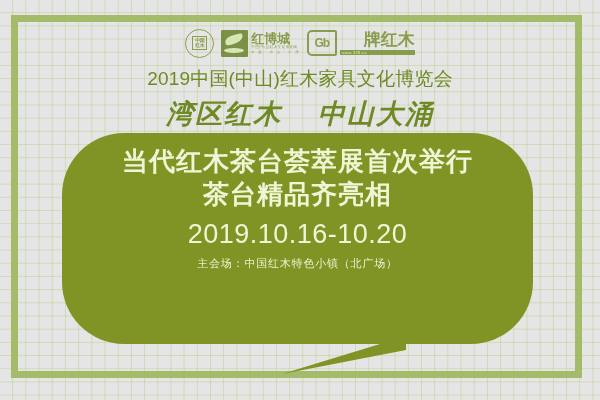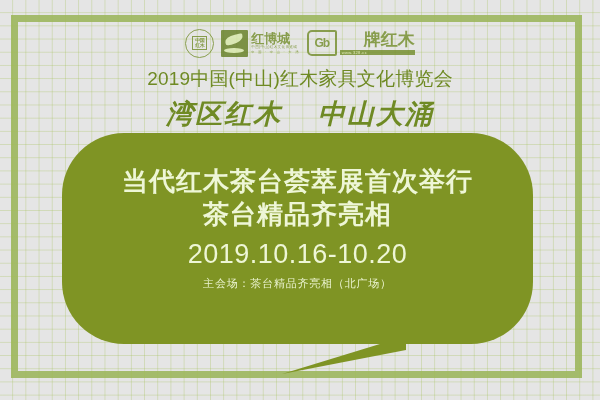--- a/index.html
+++ b/index.html
@@ -226,21 +226,21 @@
   }
   #bubble-tail svg { display: block; }
 
   #bubble-content {
     position: absolute;
     inset: 0;
     display: flex;
     flex-direction: column;
     align-items: center;
     justify-content: flex-start;
-    padding-top: 32px;
+    padding-top: 12px;
     box-sizing: border-box;
     text-align: center;
   }
 
   .headline {
     font-size: 26px;
     font-weight: bold;
     color: #eef6d6;
     letter-spacing: 1px;
     line-height: 1.28;
@@ -313,19 +313,19 @@
     <svg width="126" height="44" viewBox="0 0 126 44" xmlns="http://www.w3.org/2000/svg">
       <polygon points="126,0 126,14 2,38" fill="#7f9424"></polygon>
     </svg>
   </div>
 
   <div id="bubble">
     <div id="bubble-content">
       <div class="headline">当代红木茶台荟萃展首次举行</div>
       <div class="headline">茶台精品齐亮相</div>
       <div id="date-line">2019.10.16-10.20</div>
-      <div class="sub-line" id="venue-line">主会场：茶台精品齐亮相（北广场）</div>
+      <div class="sub-line" id="venue-line">主会场：中国红木特色小镇（北广场）</div>
     </div>
   </div>
 
   <div id="grid-overlay"></div>
 
 </div>
 
 </body></html>

